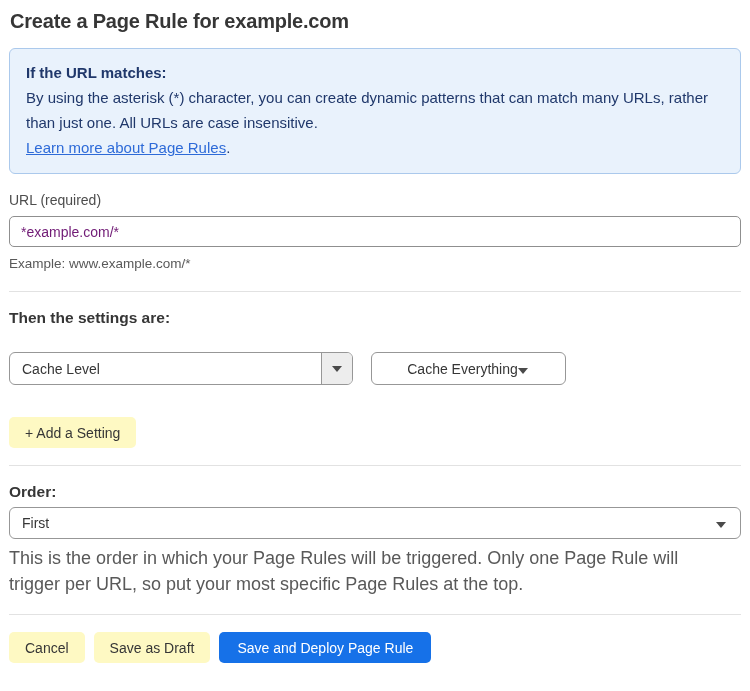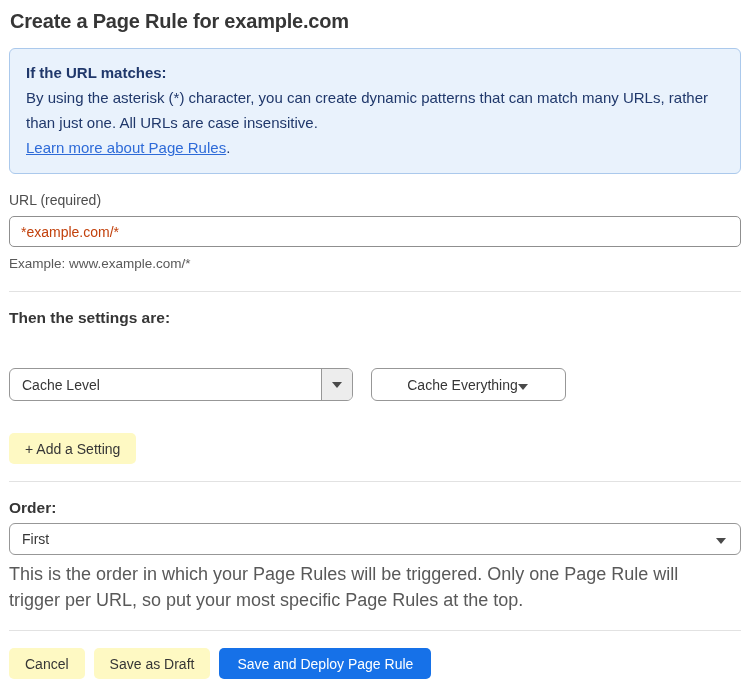--- a/index.html
+++ b/index.html
@@ -44,21 +44,21 @@
   }
 
   .text-input {
     margin-top: 8px;
     width: 100%;
     height: 31px;
     border: 1px solid #8f8f8f;
     border-radius: 5px;
     padding: 0 11px;
     font-size: 14px;
-    color: #c2410c;
+    color: #701a75;
     font-family: "Liberation Sans", "DejaVu Sans", sans-serif;
     background: #ffffff;
   }
 
   .helper-text {
     margin-top: 6px;
     font-size: 13.5px;
     color: #595959;
     line-height: 21px;
   }
@@ -72,21 +72,21 @@
   h2.section-heading {
     font-size: 15.5px;
     font-weight: 700;
     color: #363636;
   }
 
   .settings-row { display: flex; gap: 18px; margin-top: 17px; }
   .settings-col .field-label { margin-top: 0; }
 
   .select {
-    margin-top: 24px;
+    margin-top: 8px;
     height: 33px;
     border: 1px solid #979797;
     border-radius: 6px;
     background: #ffffff;
     display: flex;
     align-items: center;
     font-size: 14px;
     color: #363636;
     cursor: pointer;
     overflow: hidden;

